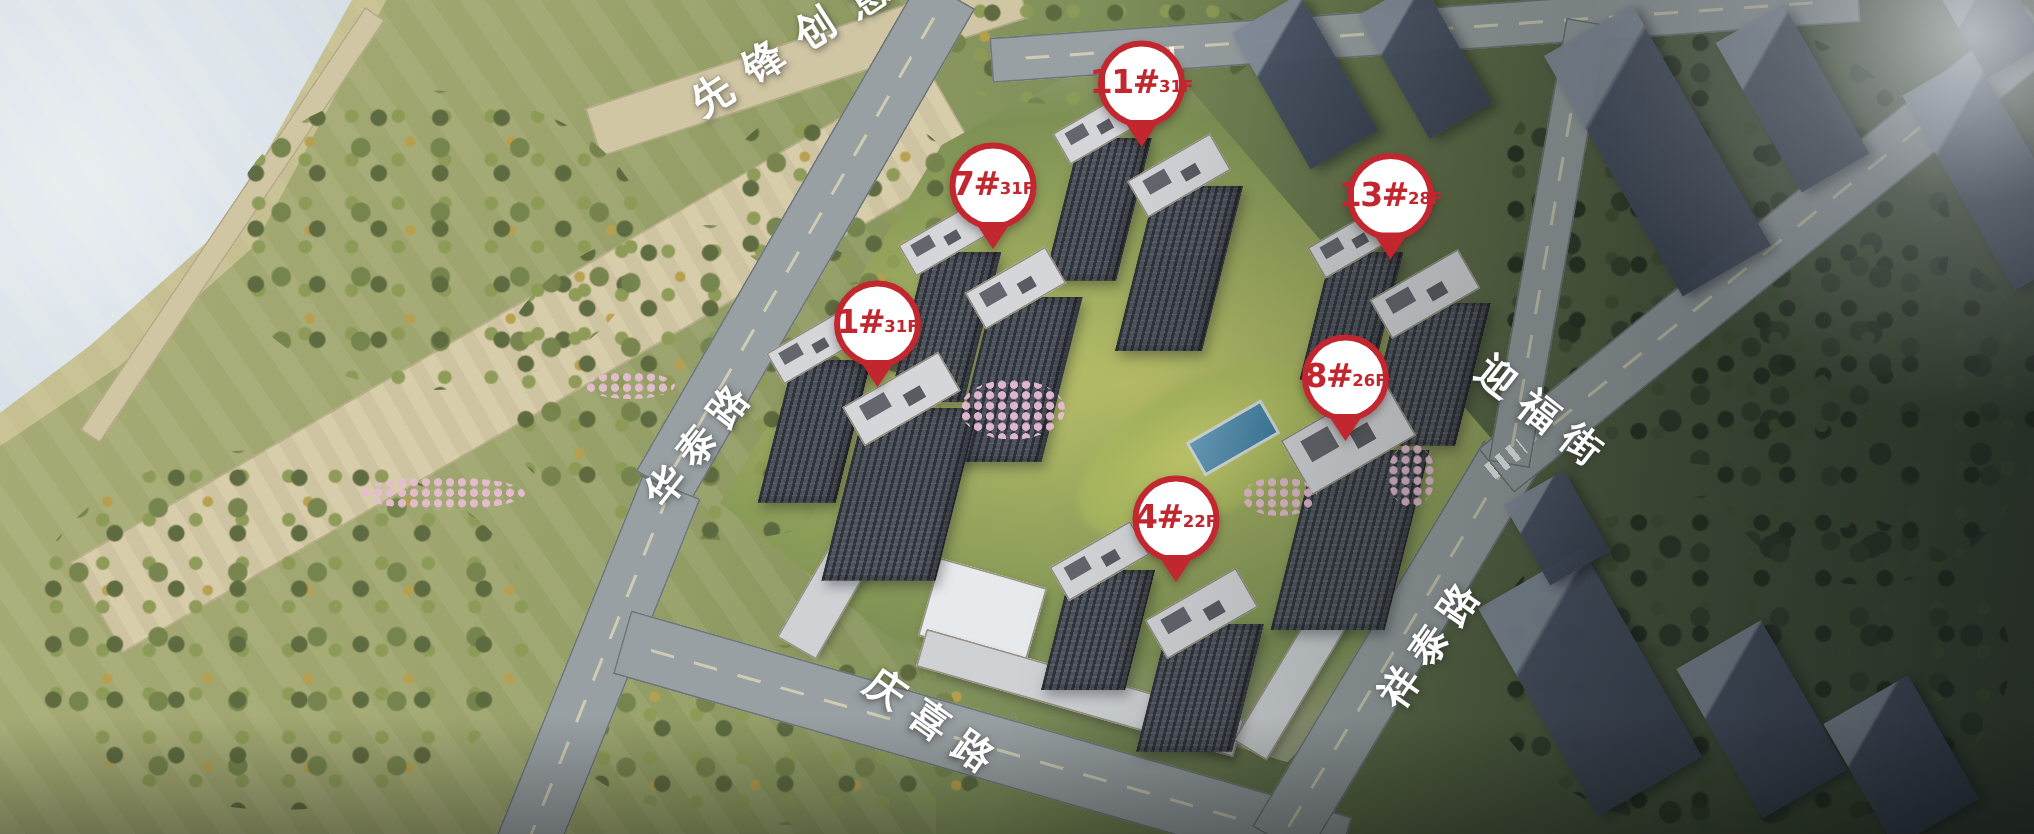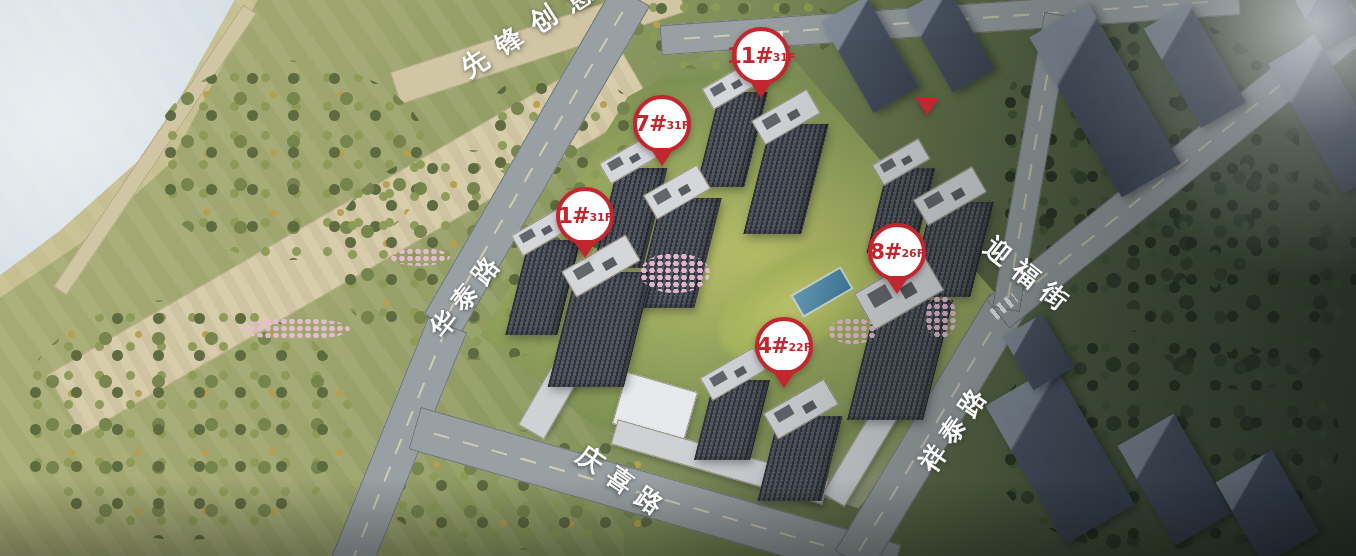--- a/index.html
+++ b/index.html
@@ -203,16 +203,20 @@
 
   <div class="pin" style="left:732px;top:27px;">
     <div class="pin-bubble">
       <div class="pin-label">11#</div>
       <div class="pin-floors">31F</div>
     </div>
     <div class="pin-tail"></div>
   </div>
 
   <div class="pin" style="left:898px;top:102px;">
+    <div class="pin-bubble">
+      <div class="pin-label">13#</div>
+      <div class="pin-floors">28F</div>
+    </div>
     <div class="pin-tail"></div>
   </div>
 
 </div>
 
 </body></html>

